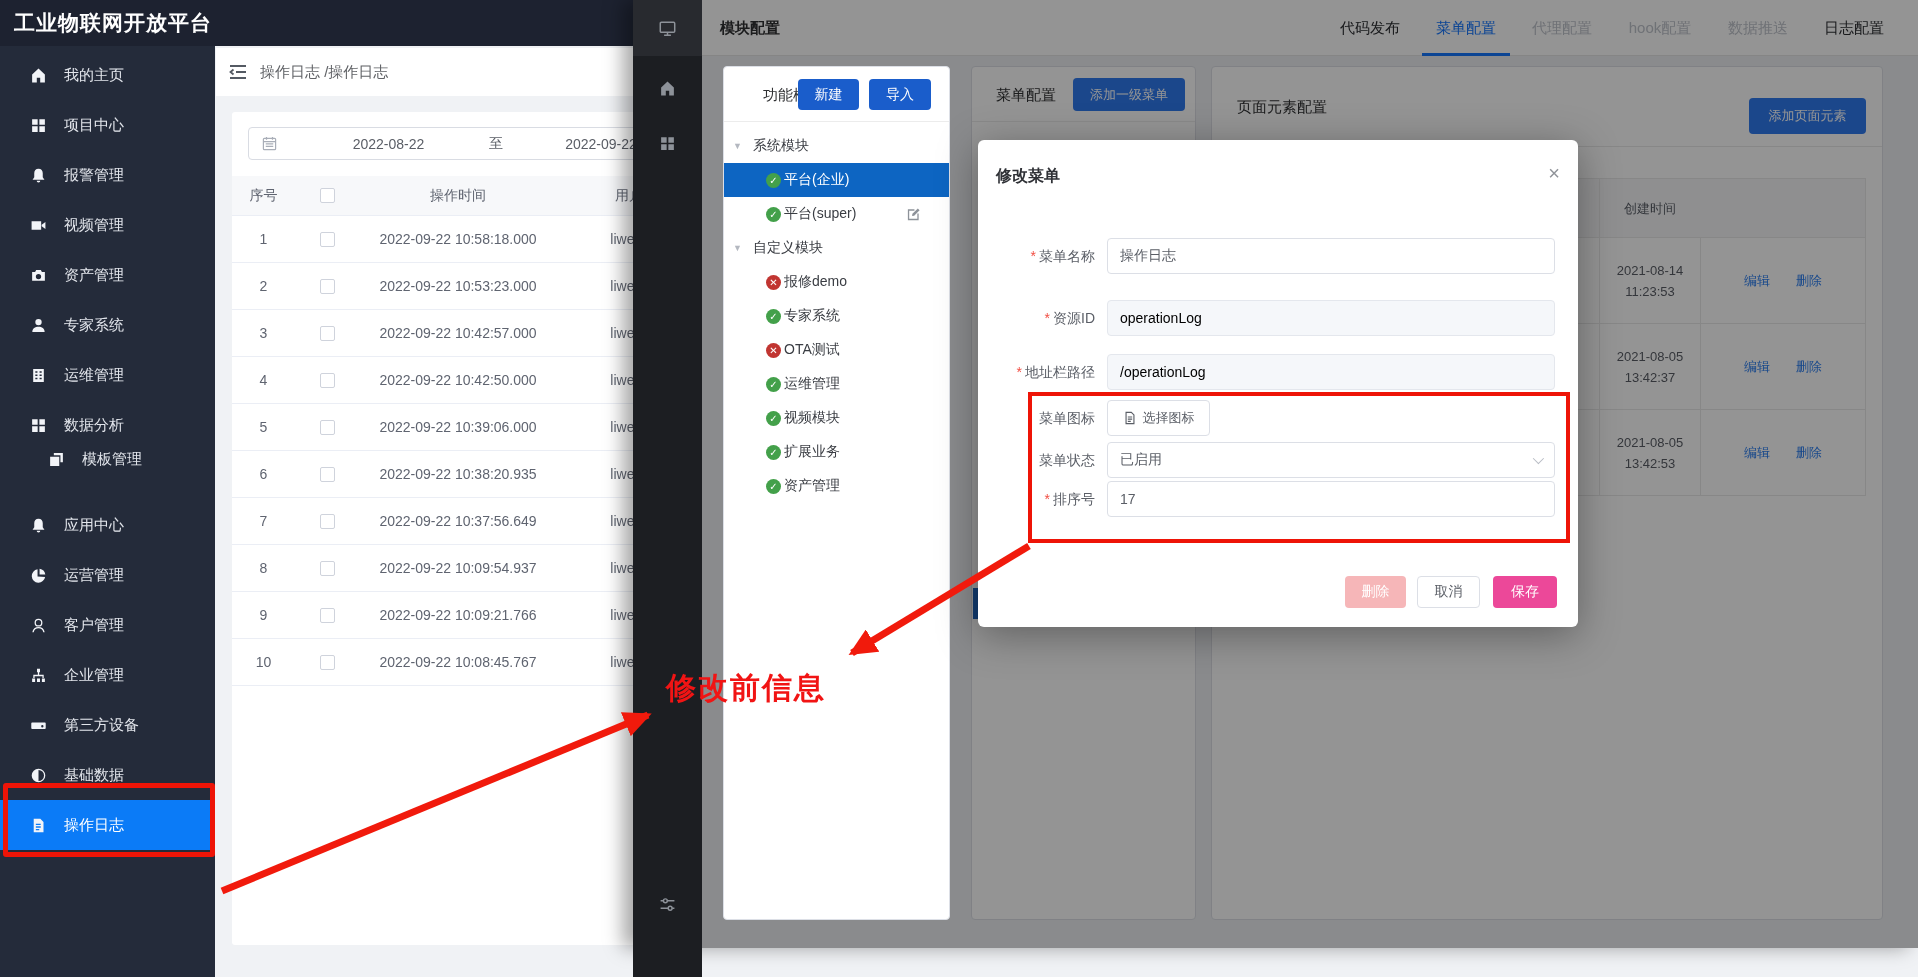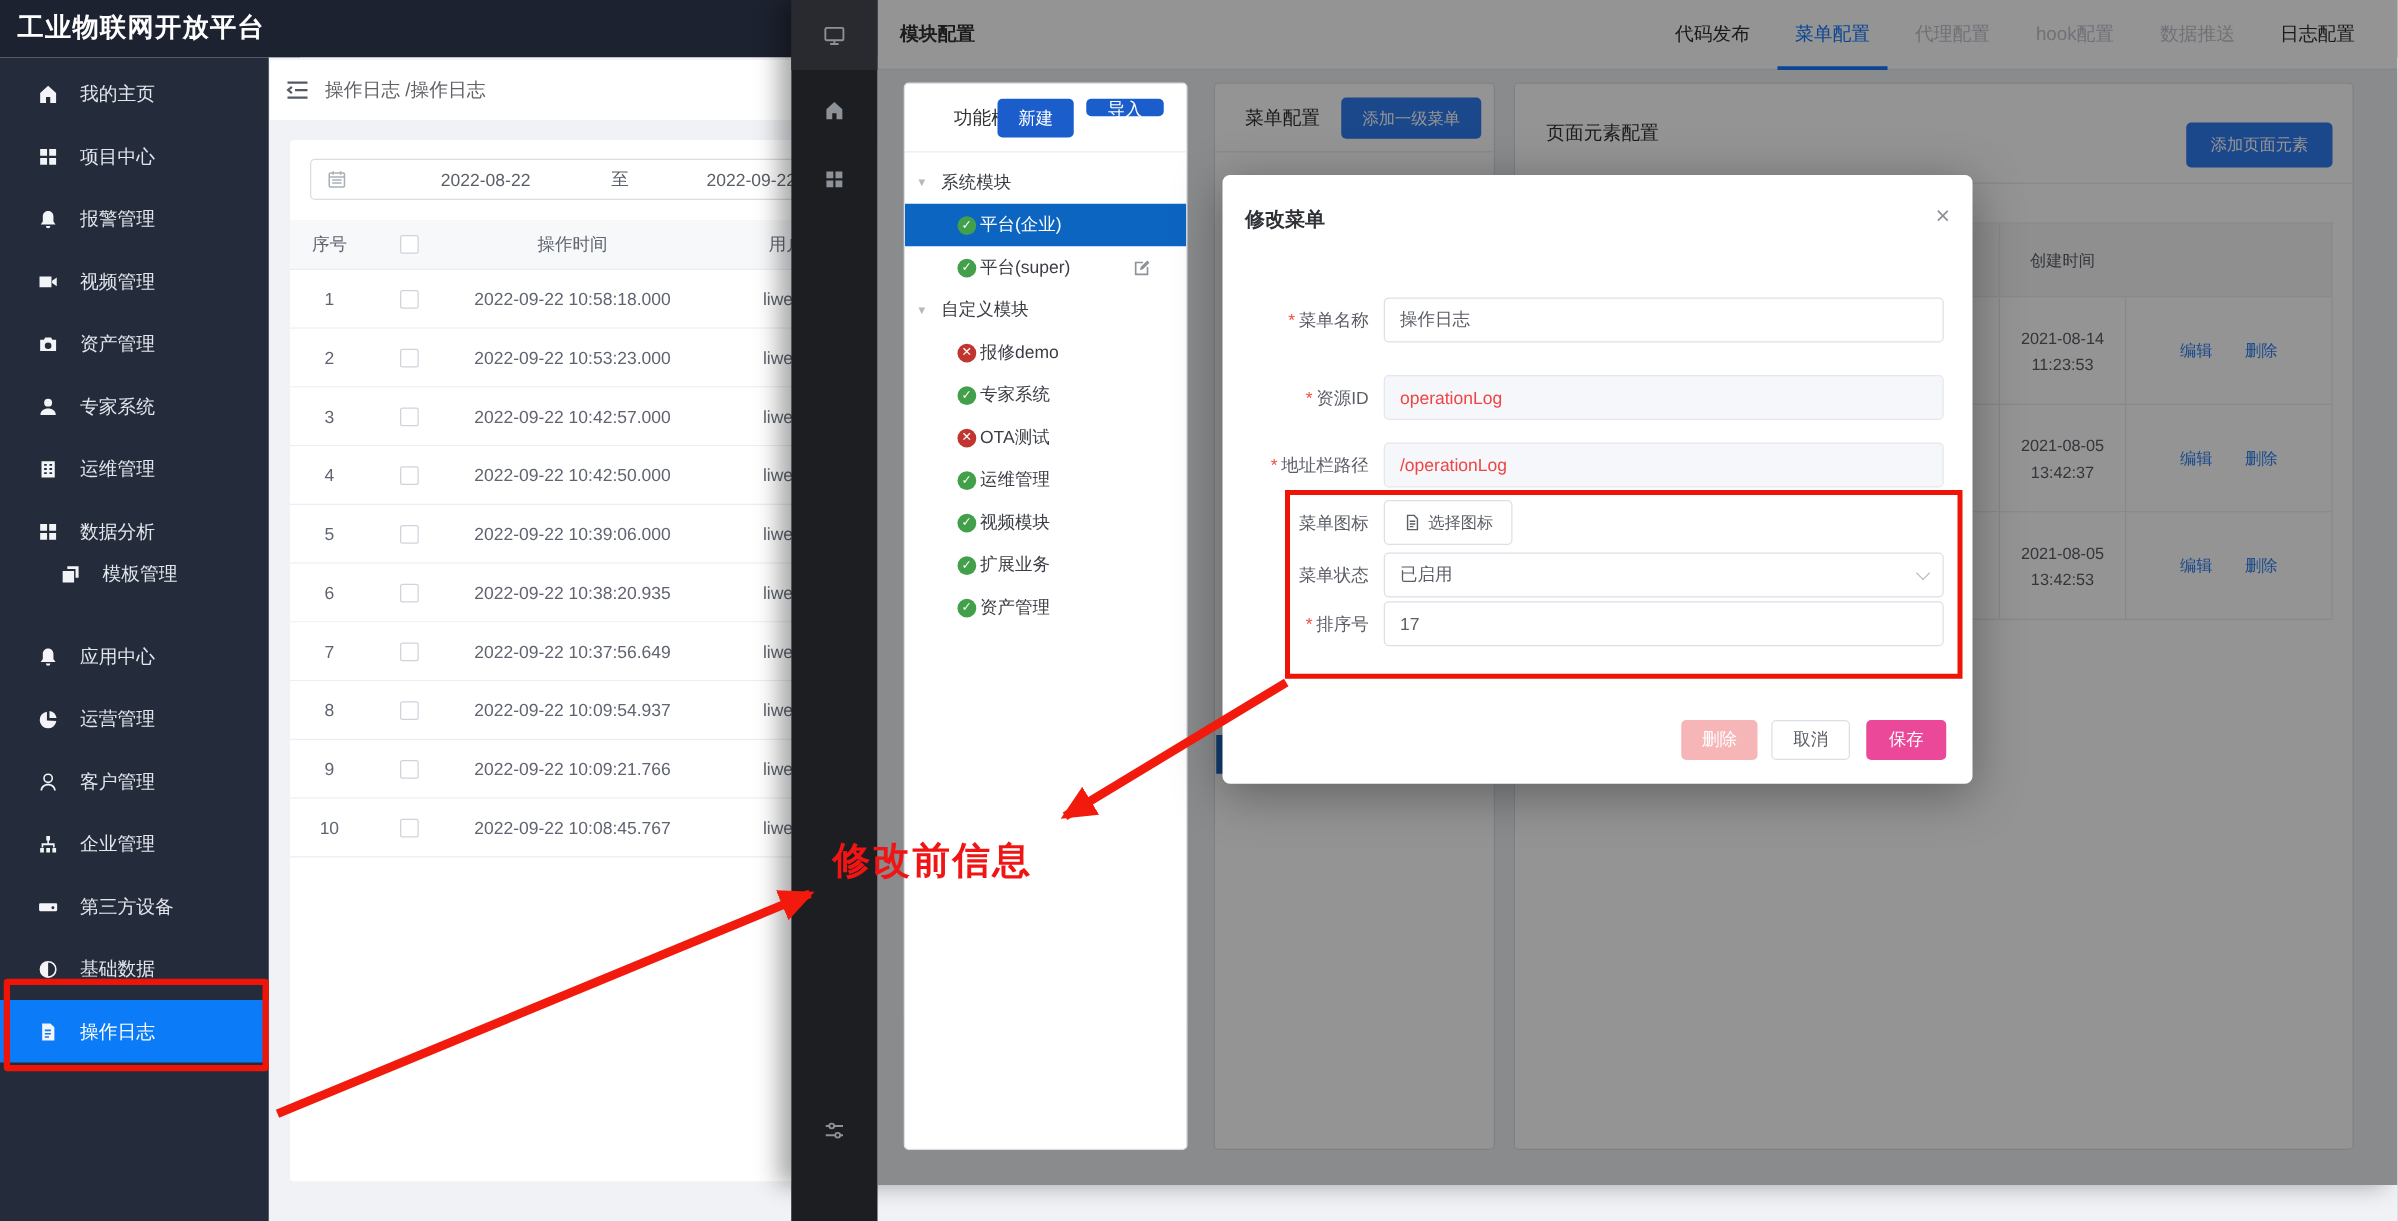--- a/index.html
+++ b/index.html
@@ -95,21 +95,21 @@
   #modal { left:978px; top:140px; width:600px; height:487px; background:#fff; border-radius:6px; z-index:20;
     box-shadow:0 8px 40px rgba(0,0,0,.35); }
   #modal-title { position:absolute; left:18px; top:26px; font-size:16px; font-weight:bold; color:#2f3136; }
   #modal-close { position:absolute; right:18px; top:22px; font-size:20px; color:#909399; cursor:pointer; }
   .m-row { position:absolute; left:0; width:600px; height:24px; }
   .m-lab { position:absolute; left:0; width:117px; line-height:36px; font-size:14px; color:#5a5e66; text-align:right; }
   .m-star { color:#f24e43; margin-right:3px; }
   .m-ctl { position:absolute; left:129px; top:0; width:448px; height:36px; border:1px solid #dcdfe6; border-radius:4px; background:#fff; font-size:14px; color:#5a5e66; display:flex; align-items:center; }
   .m-ctl .val { margin-left:12px; }
   .m-ctl.disabled { background:#f5f7fa; border-color:#e4e7ed; }
-  .m-ctl.disabled .val { color:#ef4444; }
+  .m-ctl.disabled .val { color:#000000; }
   .m-ctl.icon-btn { width:103px; justify-content:center; cursor:pointer; }
   .m-ctl.icon-btn .val { margin-left:6px; font-size:13px; }
   .m-ctl .chev { position:absolute; right:13px; top:13px; width:8px; height:8px; border-right:1.6px solid #b8bcc4; border-bottom:1.6px solid #b8bcc4; transform:rotate(45deg) translateY(-2px); }
   .doc-ico { width:14px; height:14px; color:#5a5e66; }
   .m-btn { position:absolute; top:436px; height:32px; border-radius:4px; font-size:14px; border:none; cursor:pointer; font-family:inherit; }
   #btn-del { left:367px; width:61px; background:#f6b6b8; color:#fff; cursor:not-allowed; }
   #btn-cancel { left:439px; width:63px; background:#fff; border:1px solid #dcdfe6; color:#5a5e66; }
   #btn-save { left:515px; width:64px; background:#ec4899; color:#fff; }
 
   
@@ -421,21 +421,21 @@
             </div>
           </div>
       </div>
 
       <div id="mask"></div>
 
       <div id="panel-module" class="panel">
         <div class="panel-head">
           <div class="panel-title">功能模块</div>
           <button class="btn-blue" style="position:absolute;left:74px;top:12px;width:61px;height:31px">新建</button>
-          <button class="btn-blue" style="position:absolute;left:145px;top:12px;width:62px;height:14px">导入</button>
+          <button class="btn-blue" style="position:absolute;left:145px;top:12px;width:62px;height:31px">导入</button>
         </div>
         <div id="tree">
             <div class="tree-row">
               <span class="caret">▼</span>
               <span class="g-lab">系统模块</span>
             </div>
             <div class="tree-row selected">
               <span class="st ok">✓</span>
               <span class="i-lab">平台(企业)</span>
             </div>

